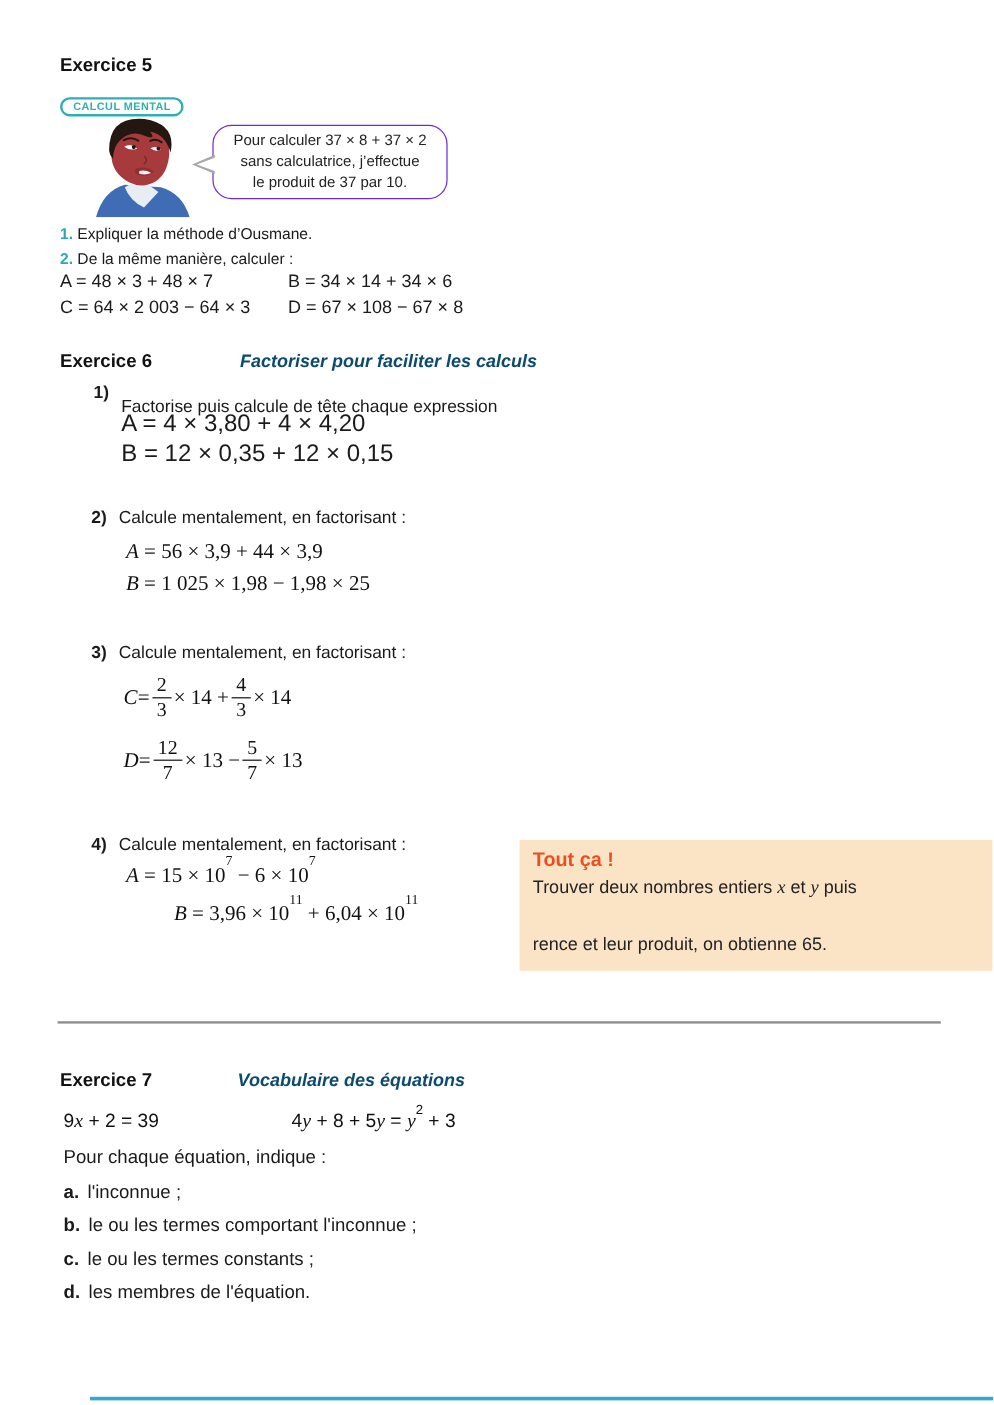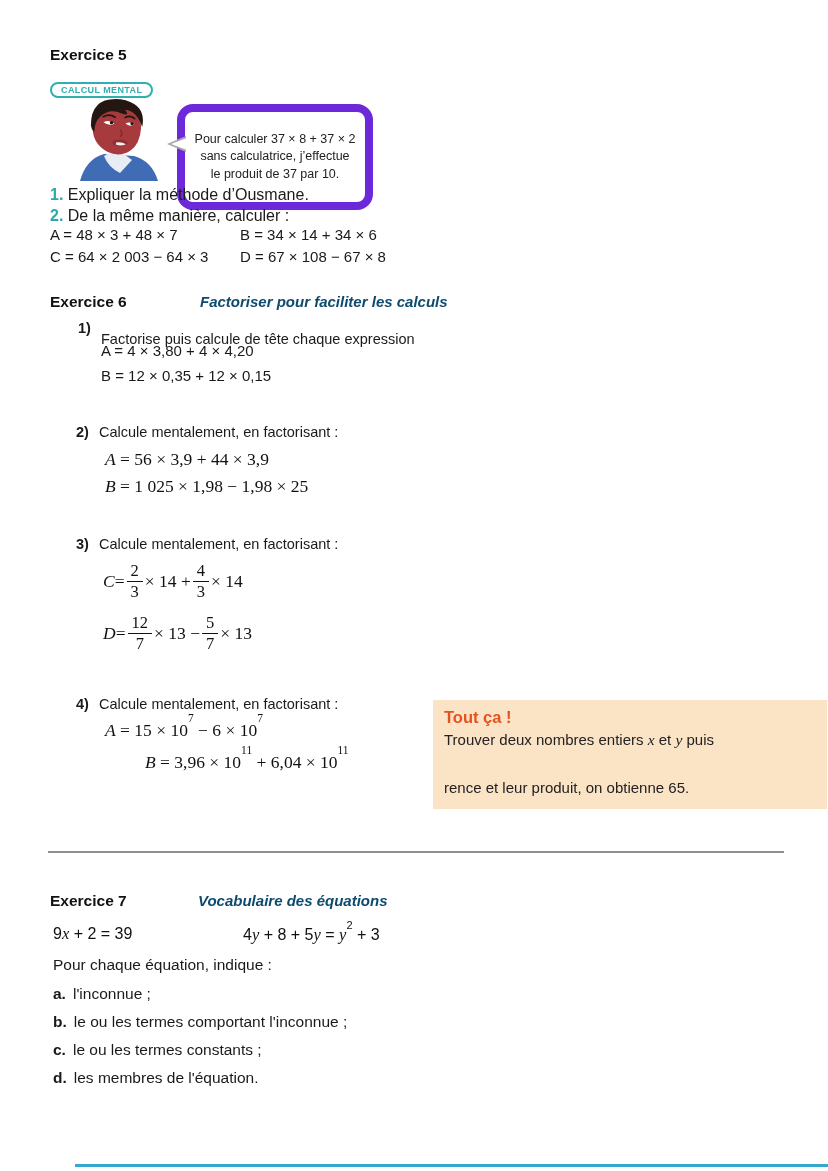--- a/index.html
+++ b/index.html
@@ -13,40 +13,40 @@
   .ex-title{font-weight:bold;font-size:15.5px;color:#111;}
   .ex-subtitle{font-weight:bold;font-style:italic;font-size:15px;color:#0c4a6e;}
 
   
   .badge{
     display:inline-block;border:2px solid var(--badge);color:var(--badge);
     border-radius:10px;font-size:9px;font-weight:bold;letter-spacing:.4px;
     padding:1px 9px;background:#fff;
   }
   .bubble{
-    width:196px;min-height:62px;border:8px solid #6d28d9;border-radius:16px;
+    width:196px;min-height:62px;border:1px solid #6d28d9;border-radius:16px;
     background:#fff;display:flex;flex-direction:column;justify-content:center;
-    text-align:center;font-size:12.5px;line-height:1.38;color:#222;padding:19px 6px;
+    text-align:center;font-size:12.5px;line-height:1.38;color:#222;padding:4px 6px;
     box-sizing:border-box;
   }
   .tail-outer{position:absolute;left:-18px;top:24px;width:0;height:0;
     border-style:solid;border-width:8px 19px 8px 0;
     border-color:transparent #a9a9a9 transparent transparent;}
   .tail-inner{position:absolute;left:-14px;top:26px;width:0;height:0;
     border-style:solid;border-width:6px 16px 6px 0;
     border-color:transparent #ffffff transparent transparent;}
 
   .num-teal{color:var(--teal);font-weight:bold;}
-  .line15{font-size:16px;line-height:21px;}
+  .line15{font-size:13px;line-height:21px;}
   .eq-grid{display:grid;grid-template-columns:190px auto;row-gap:5px;font-size:15px;}
 
   
   .qnum{font-weight:bold;font-size:14.5px;}
   .qtext{font-size:14.5px;}
-  .eq-sans{font-size:15px;}
+  .eq-sans{font-size:20px;}
   .eq-serif{font-family:"Liberation Serif",serif;font-size:17.5px;color:#111;}
   .mvar{font-style:italic;}
   .frac{display:inline-block;text-align:center;vertical-align:middle;line-height:1.05;
     font-size:16.5px;margin:0 2px;}
   .frac .fnum{display:block;padding:0 4px 1px;border-bottom:1.6px solid #111;}
   .frac .fden{display:block;padding-top:1px;}
   .eqrow{display:flex;align-items:center;}
   sup.e{font-size:11.5px;position:relative;top:-7px;}
 
   

